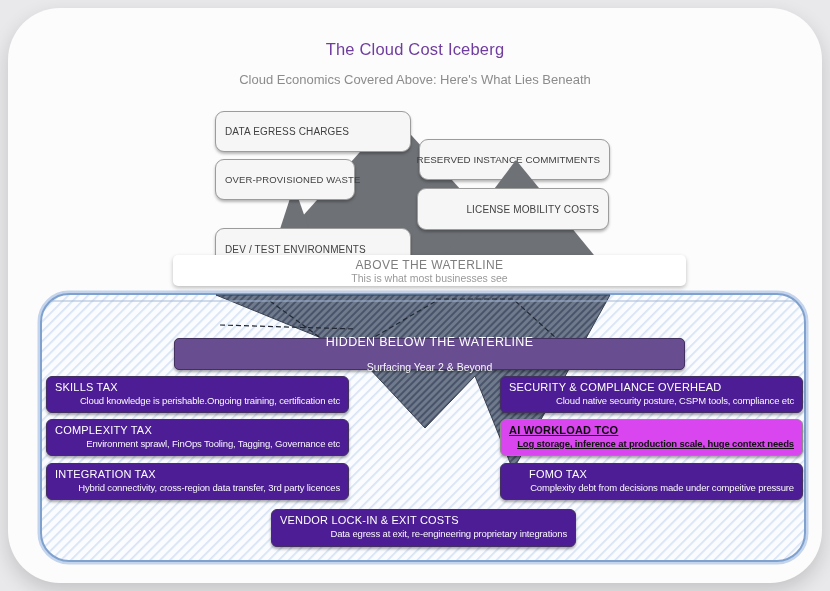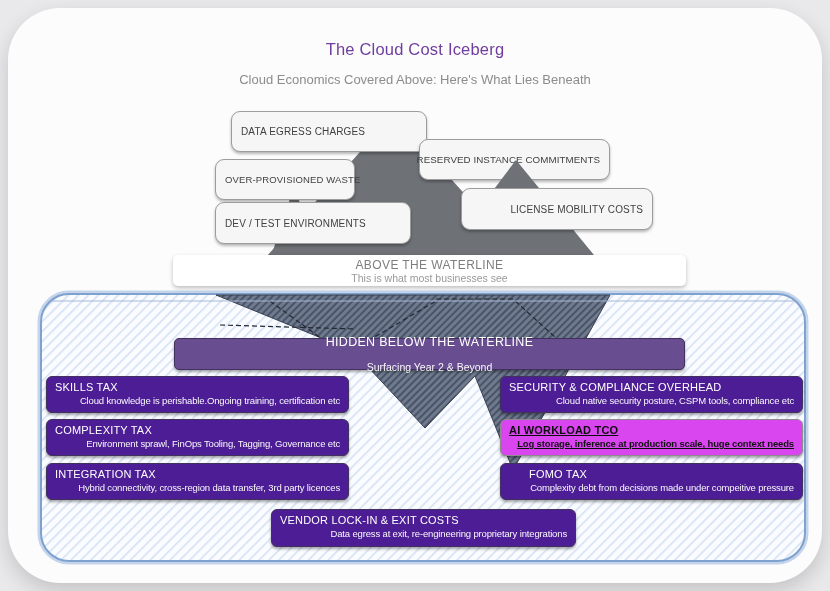--- a/index.html
+++ b/index.html
@@ -23,25 +23,25 @@
     position:absolute;left:0;right:0;top:64px;text-align:center;
     font-size:13px;color:#8c8c8c;
   }
   .wlabel{
     position:absolute;background:#f6f6f6;border:1px solid #9c9c9c;border-radius:9px;
     box-shadow:0 2px 3px rgba(0,0,0,.28);
     display:flex;align-items:center;padding:0 9px;box-sizing:border-box;
     font-size:10px;color:#414141;letter-spacing:.15px;white-space:nowrap;
   }
   .wlabel.right{justify-content:flex-end;}
-  .b1{left:207px;top:103px;width:196px;height:41px;margin-left:16px;}
+  .b1{left:207px;top:103px;width:196px;height:41px;}
   .b2{left:207px;top:151px;width:140px;height:41px;font-size:9.5px;}
-  .b3{left:207px;top:194px;width:196px;height:42px;}
+  .b3{left:207px;top:220px;width:196px;height:42px;}
   .b4{left:411px;top:131px;width:191px;height:41px;font-size:9.8px;letter-spacing:.05px;}
-  .b5{left:409px;top:180px;width:192px;height:42px;margin-left:44px;}
+  .b5{left:409px;top:180px;width:192px;height:42px;}
   .band{
     position:absolute;left:165px;top:247px;width:513px;height:31px;
     background:#ffffff;border-radius:5px;box-shadow:0 2px 4px rgba(0,0,0,.25);
     display:flex;flex-direction:column;align-items:center;justify-content:center;
   }
   .band .t{font-size:12px;color:#7e7e7e;letter-spacing:.4px;line-height:14px;}
   .band .s{font-size:10.5px;color:#999999;line-height:12px;}
   .hidden-header{
     position:absolute;left:166px;top:330px;width:511px;height:32px;
     background:#684d90;border:1px solid #42305f;border-radius:5px;box-sizing:border-box;

